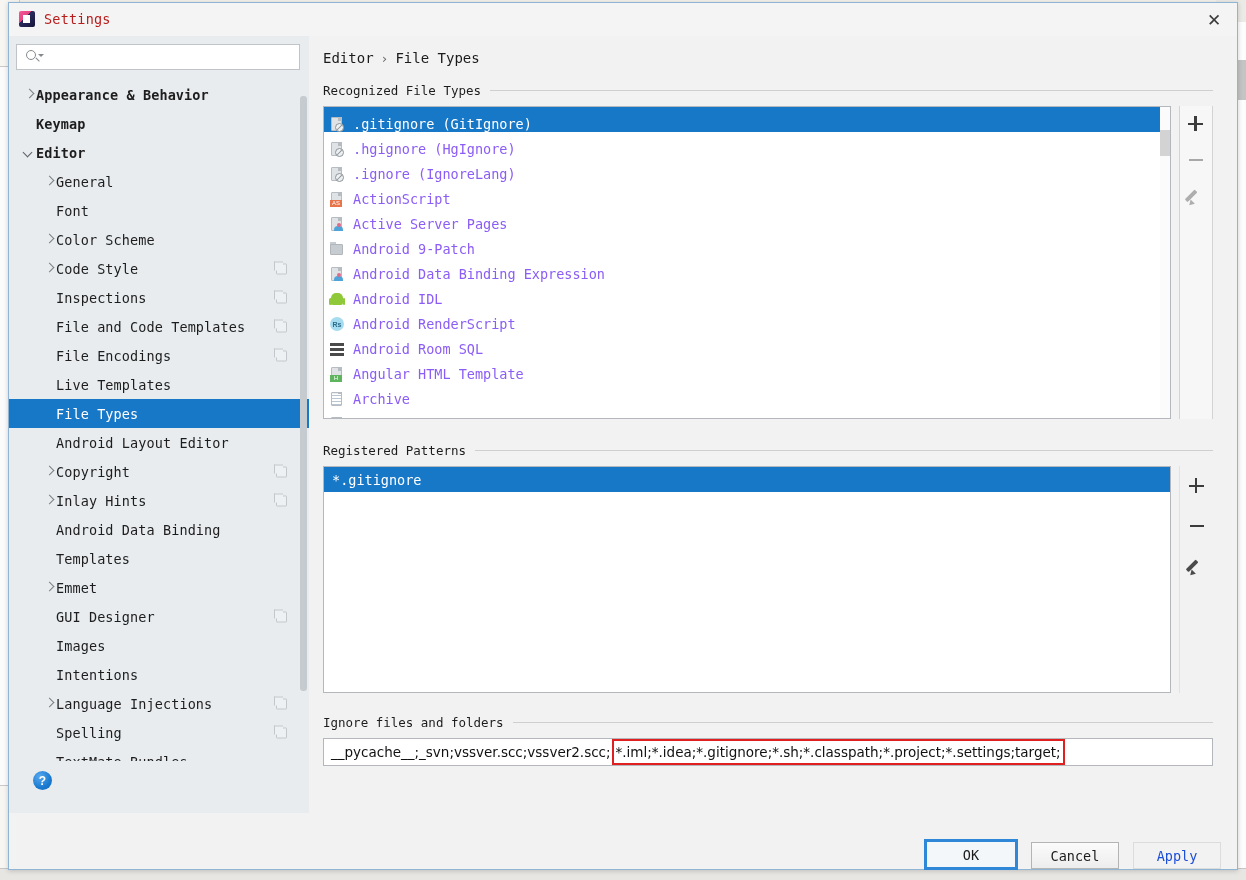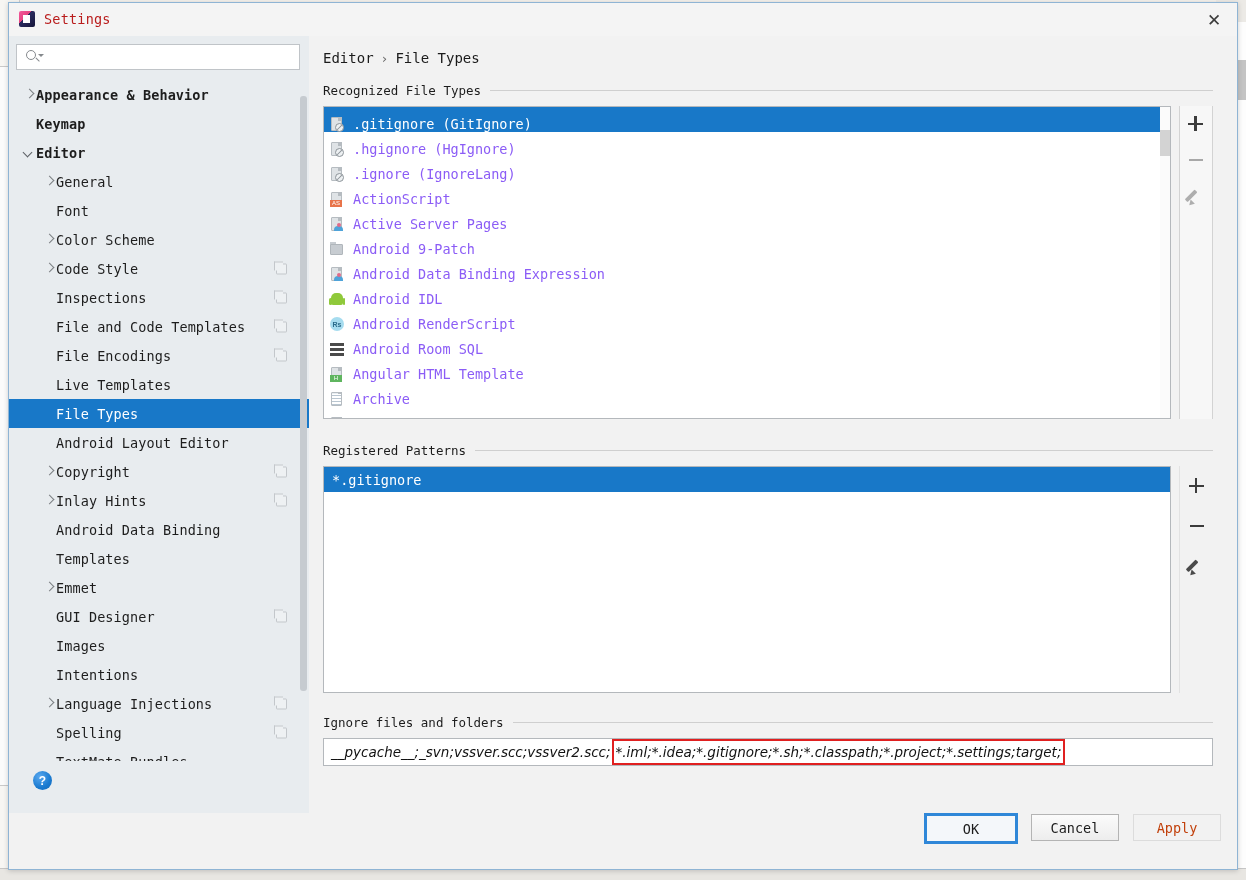--- a/index.html
+++ b/index.html
@@ -316,45 +316,45 @@
     display:flex; flex-direction:column; align-items:center; padding-top:8px; gap:16px;
     border-left:1px solid #e2e2e2;
   }
 
   
   #ignore-field-wrap { margin:0 24px 0 14px; position:relative; }
   #ignore-field {
     height:28px; background:#ffffff; border:1px solid #b4b8bc;
     display:flex; align-items:center; overflow:hidden;
     font-family:"DejaVu Sans", sans-serif; font-size:13.5px; color:#111;
-    padding-left:7px; white-space:nowrap;font-style:italic;
+    padding-left:7px; white-space:nowrap;
   }
   #ignore-highlight {
     border:2px solid #e02020; margin-left:1px; padding:0 2px;
     height:26px; display:flex; align-items:center;
   }
 
   
   #footer {
     height:56px; min-height:56px; background:#f2f2f2;
-    display:flex; align-items:flex-start; justify-content:flex-end;
+    display:flex; align-items:flex-end; justify-content:flex-end;
     padding-right:16px; gap:14px; border-top:1px solid #f2f2f2;
   }
   .dlg-btn {
     min-width:88px; height:27px; font-size:13.5px;
     font-family:"DejaVu Sans Mono", monospace;
     display:flex; align-items:center; justify-content:center;
     background:linear-gradient(#fbfbfb,#ededed);
     border:1px solid #b4b4b4; color:#1b1b1b; cursor:pointer;
   }
   #ok-btn {
     border:2px solid #2f87d8; background:#f4f7fa; height:29px; min-width:92px;
     outline:1px solid #2f87d8;
   }
-  #apply-btn { color:#c2410c; border-color:#dcdcdc; background:#f2f2f2; cursor:default; }
+  #apply-btn { color:#1d4ed8; border-color:#dcdcdc; background:#f2f2f2; cursor:default; }
 </style>
 </head>
 <body>
 
 <div id="bg-ide">
   <div id="bg-scroll-top"></div>
   <div id="bg-left-strip">
     <span class="bgchar" style="top:455px">r</span>
     <span class="bgchar" style="top:487px">b</span>
     <span class="bgchar" style="top:519px">c</span>

